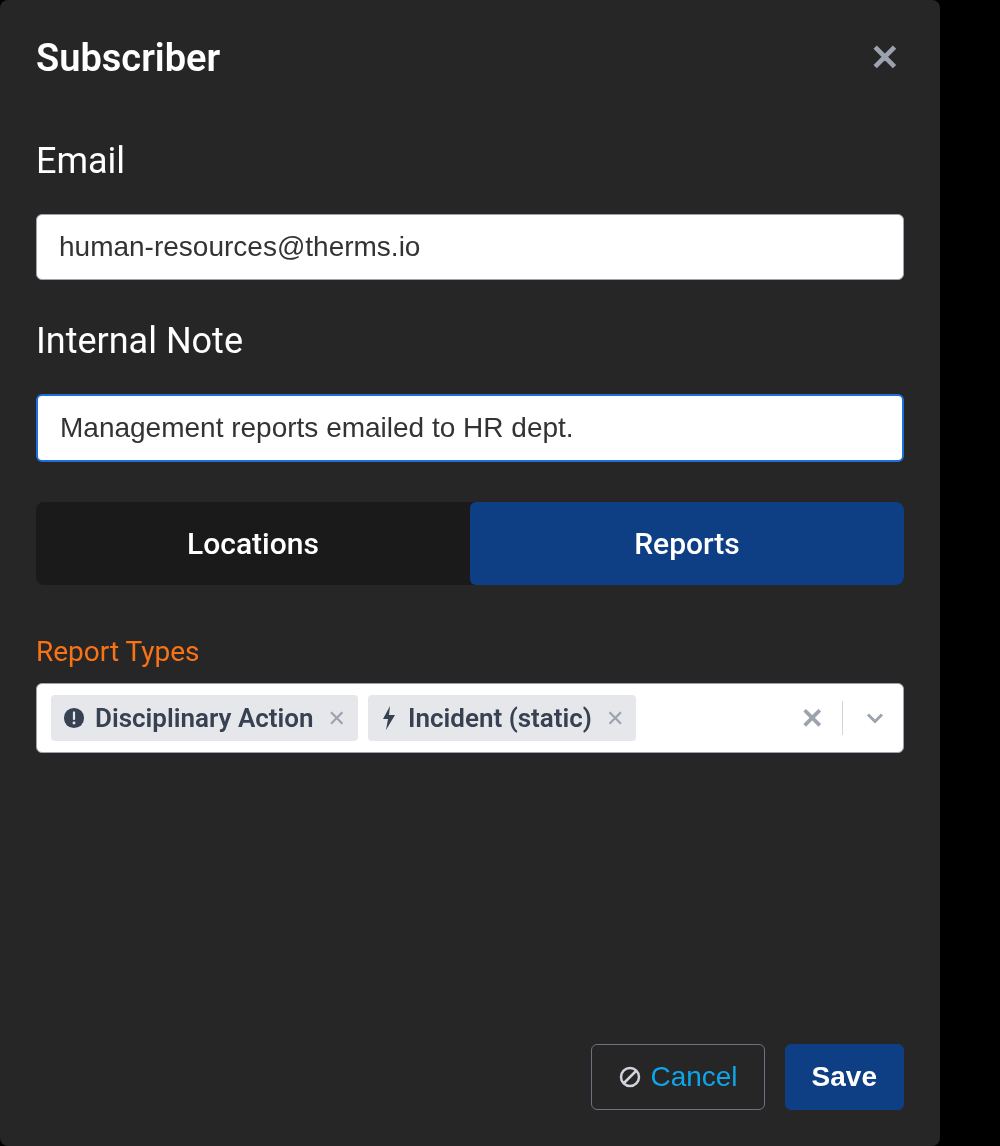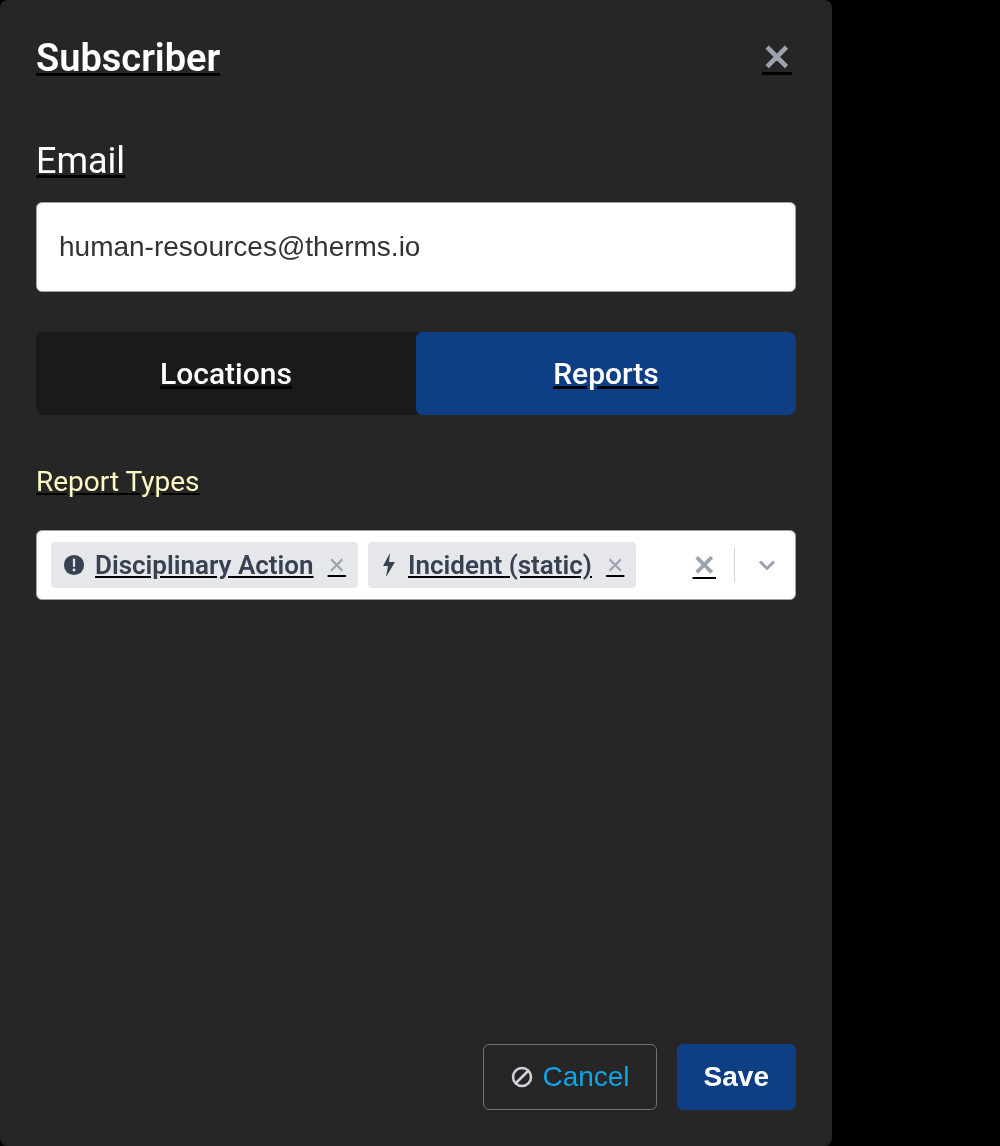--- a/index.html
+++ b/index.html
@@ -10,25 +10,24 @@
   body {
     background: #000;
     font-family: -apple-system, BlinkMacSystemFont, "Segoe UI", Roboto, "Helvetica Neue", Arial, sans-serif;
     width: 1000px;
     height: 1146px;
     overflow: hidden;
   }
   .modal {
     background: #262626;
     border-radius: 8px;
-    width: 832px;
+    width: 940px;
     height: 1146px;
     padding: 36px;
     position: relative;
-    text-decoration: underline;
   }
   .modal-header {
     display: flex;
     justify-content: space-between;
     align-items: center;
     margin-bottom: 60px;
   }
   .modal-title {
     color: #fff;
     font-size: 38px;
@@ -52,24 +51,25 @@
     font-size: 36px;
     font-weight: 400;
     display: block;
     margin-bottom: 20px;
   }
   .form-input {
     width: 100%;
     background: #fff;
     border: 1px solid #9ca3af;
     border-radius: 6px;
-    padding: 28px 22px;
+    padding: 16px 22px;
     font-size: 28px;
     color: #333;
     outline: none;
+    margin-top: 12px;
   }
   .form-input.focused {
     border: 2px solid #1e6fd9;
   }
   .preferences-label {
     color: #fff;
     font-size: 28px;
     font-weight: 400;
     margin-bottom: 36px;
     display: block;
@@ -107,23 +107,23 @@
     font-size: 30px;
     font-weight: 500;
     cursor: pointer;
     color: #fff;
   }
   .tab.active {
     background: #0e3f85;
     border-radius: 6px;
   }
   .section-label {
-    color: #fef9c3;
-    font-size: 28px;
-    margin-bottom: 32px;
+    color: #f97316;
+    font-size: 28px;
+    margin-bottom: 15px;
     display: block;
   }
   .multiselect {
     background: #fff;
     border: 1px solid #9ca3af;
     border-radius: 6px;
     padding: 10px 14px;
     display: flex;
     align-items: center;
     gap: 10px;
@@ -221,20 +221,24 @@
     <button class="close-btn">
       <span>✕</span>
     </button>
   </div>
 
   <div class="form-group">
     <label class="form-label">Email</label>
     <input class="form-input" type="text" value="human-resources@therms.io" style="">
   </div>
 
+  <div class="form-group">
+    <label class="form-label">Internal Note</label>
+    <input class="form-input focused" type="text" value="Management reports emailed to HR dept." style="">
+  </div>
 
 
   <div class="tabs">
     <div class="tab">Locations</div>
     <div class="tab active">Reports</div>
   </div>
 
   <div>
     <label class="section-label">Report Types</label>
     <div class="multiselect">

